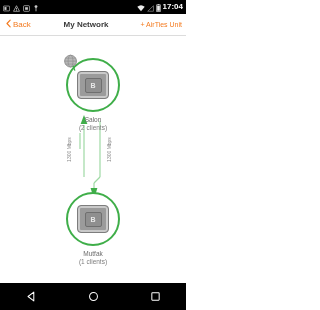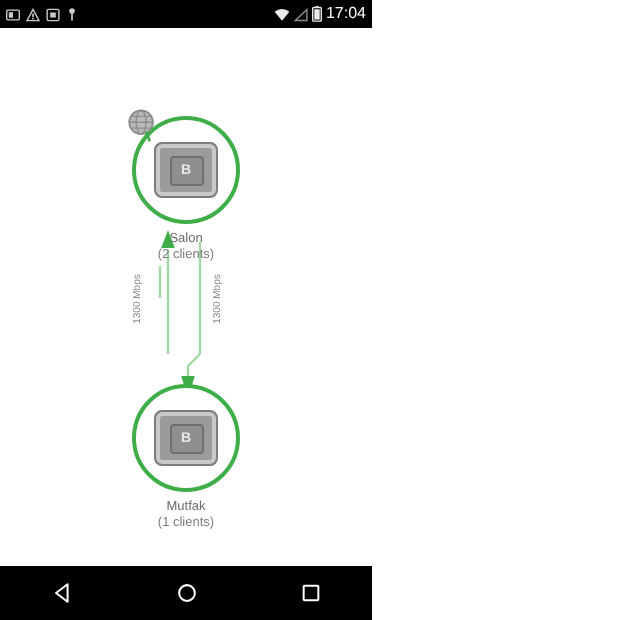--- a/index.html
+++ b/index.html
@@ -14,21 +14,21 @@
   
   .statusbar{
     position:absolute;top:0;left:0;width:186px;height:14px;
     background:#000000;color:#ffffff;
     display:flex;align-items:center;justify-content:space-between;
     padding:0 3px;box-sizing:border-box;
   }
   .sb-left{display:flex;align-items:center;gap:3px;}
   .sb-right{display:flex;align-items:center;gap:2px;}
   .sb-ico{display:block;opacity:.92;}
-  .sb-time{font-size:8px;line-height:8px;color:#fff;letter-spacing:0px;font-weight:normal;}
+  .sb-time{font-size:8px;line-height:8px;color:#fff;letter-spacing:0px;font-weight:bold;}
 
   
   .header{
     position:absolute;top:14px;left:0;width:186px;height:22px;
     background:#ffffff;border-bottom:1px solid #dcdcdc;
     display:flex;align-items:center;box-sizing:border-box;
   }
   .back{
     display:flex;align-items:center;gap:2px;
     padding-left:6px;width:48px;box-sizing:border-box;
@@ -147,20 +147,32 @@
         <svg width="5" height="8" viewBox="0 0 7 11">
             <rect x="2.4" y="0" width="2.2" height="1" fill="#ffffff"></rect>
             <rect x="0.5" y="1" width="6" height="9.5" rx="0.6" fill="none" stroke="#ffffff" stroke-width="1"></rect>
             <rect x="1.6" y="2.2" width="3.8" height="7.2" fill="#ffffff"></rect>
           </svg>
       </span>
       <span class="sb-time">17:04</span>
     </div>
   </div>
 
+  <div class="header">
+    <div class="back">
+      <span class="chev">
+        <svg width="5" height="9" viewBox="0 0 6 10">
+            <path d="M5 1 L1.2 5 L5 9" fill="none" stroke="#f47b20" stroke-width="1.4" stroke-linecap="round" stroke-linejoin="round"></path>
+          </svg>
+      </span>
+      <span>Back</span>
+    </div>
+    <div class="title">My Network</div>
+    <div class="add-unit">+ AirTies Unit</div>
+  </div>
 
   <div class="canvas">
 
     <svg class="topo" viewBox="0 0 186 246">
 
       <line x1="84" y1="140" x2="84" y2="88" stroke="#9ed9a4" stroke-width="1.2"></line>
       <polygon points="84,78 80.6,87 87.4,87" fill="#3fae49"></polygon>
 
       <line x1="100" y1="84" x2="100" y2="140" stroke="#9ed9a4" stroke-width="1.2"></line>
       <line x1="100" y1="140" x2="94" y2="146" stroke="#9ed9a4" stroke-width="1.2"></line>

